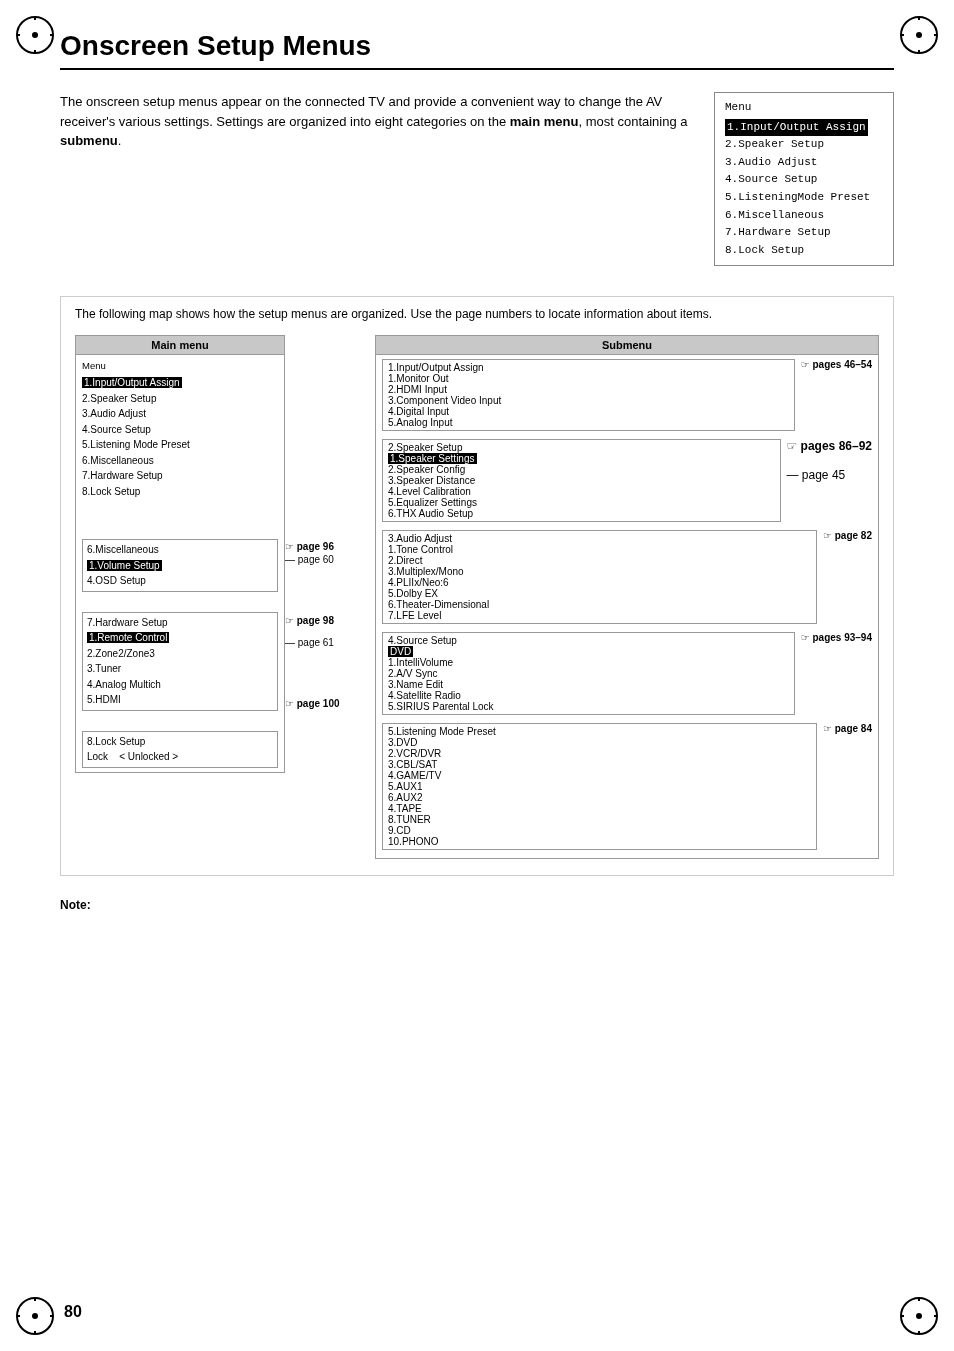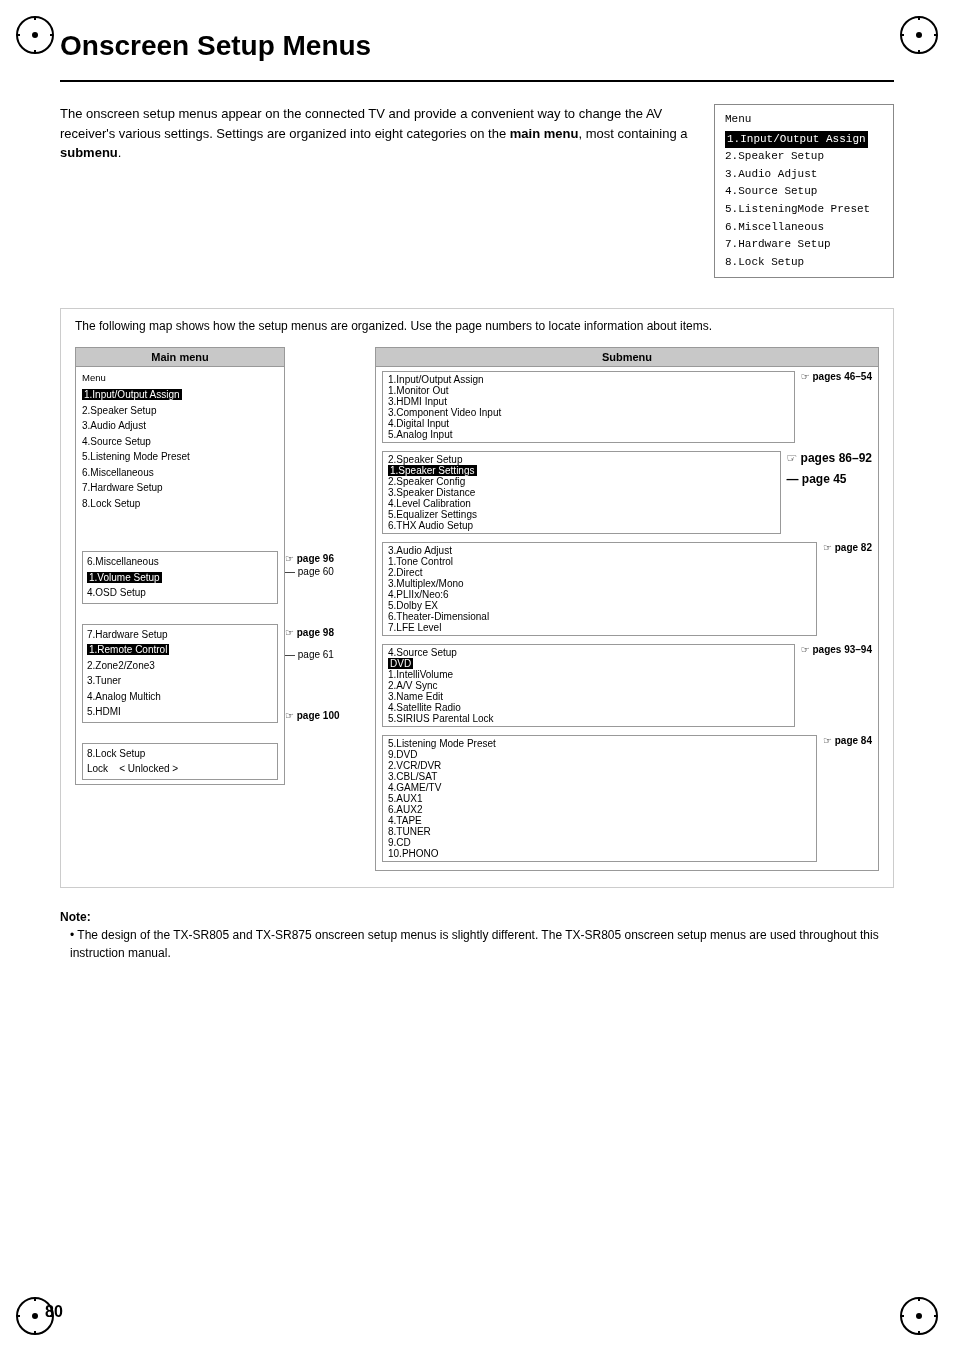--- a/index.html
+++ b/index.html
@@ -27,21 +27,21 @@
     .corner-decoration svg {
       width: 100%;
       height: 100%;
     }
 
     h1 {
       font-size: 28px;
       font-weight: bold;
       margin-bottom: 22px;
       border-bottom: 2px solid #000;
-      padding-bottom: 18px;
+      padding-bottom: 6px;
     }
 
     .intro-section {
       display: flex;
       margin-top: 12px;
       margin-bottom: 30px;
     }
 
     .intro-text {
       flex: 1;
@@ -152,21 +152,21 @@
     }
 
     .note-section ul li::before {
       content: "• ";
     }
 
     
     .page-number {
       position: absolute;
       bottom: 30px;
-      left: 45px;
+      left: 64px;
       font-size: 16px;
       font-weight: bold;
     }
   </style>
 </head>
 <body>
 
 <div class="corner-decoration corner-tl">
   <svg viewBox="0 0 50 50">
       <circle cx="25" cy="25" r="18" fill="none" stroke="#000" stroke-width="2"></circle>
@@ -280,41 +280,41 @@
     </div>
 
     <div style="flex:1;">
       <div class="col-sub-header">Submenu</div>
       <div style="border:1px solid #999; border-top:none; padding:4px 6px; background:#fff;">
 
         <div style="display:flex; align-items:flex-start; margin-bottom:8px;">
           <div style="flex:1; border:1px solid #999; padding:2px 5px; font-size:10px;">
             <div>1.Input/Output Assign</div>
             <div>1.Monitor Out</div>
-            <div>3.HDMI Input</div>
+            <div>2.HDMI Input</div>
             <div>3.Component Video Input</div>
             <div>4.Digital Input</div>
             <div>5.Analog Input</div>
           </div>
           <div style="padding-left:6px; font-size:10px; white-space:nowrap;">☞ <strong>pages 46–54</strong></div>
         </div>
 
         <div style="display:flex; align-items:flex-start; margin-bottom:8px;">
           <div style="flex:1; border:1px solid #999; padding:2px 5px; font-size:10px;">
             <div>2.Speaker Setup</div>
             <div><span class="mm-highlight">1.Speaker Settings</span></div>
             <div>2.Speaker Config</div>
             <div>3.Speaker Distance</div>
             <div>4.Level Calibration</div>
             <div>5.Equalizer Settings</div>
             <div>6.THX Audio Setup</div>
           </div>
           <div style="padding-left:6px; font-size:12px;">
             <div style="white-space:nowrap;">☞ <strong>pages 86–92</strong></div>
-            <div style="white-space:nowrap; margin-top:7px;font-weight:bold;">— page 45</div>
+            <div style="white-space:nowrap; margin-top:15px;">— page 45</div>
           </div>
         </div>
 
         <div style="display:flex; align-items:flex-start; margin-bottom:8px;">
           <div style="flex:1; border:1px solid #999; padding:2px 5px; font-size:10px;">
             <div>3.Audio Adjust</div>
             <div>1.Tone Control</div>
             <div>2.Direct</div>
             <div>3.Multiplex/Mono</div>
             <div>4.PLIIx/Neo:6</div>
@@ -334,21 +334,21 @@
             <div>3.Name Edit</div>
             <div>4.Satellite Radio</div>
             <div>5.SIRIUS Parental Lock</div>
           </div>
           <div style="padding-left:6px; font-size:10px; white-space:nowrap;">☞ <strong>pages 93–94</strong></div>
         </div>
 
         <div style="display:flex; align-items:flex-start; margin-bottom:4px;">
           <div style="flex:1; border:1px solid #999; padding:2px 5px; font-size:10px;">
             <div>5.Listening Mode Preset</div>
-            <div>9.DVD</div>
+            <div>3.DVD</div>
             <div>2.VCR/DVR</div>
             <div>3.CBL/SAT</div>
             <div>4.GAME/TV</div>
             <div>5.AUX1</div>
             <div>6.AUX2</div>
             <div>4.TAPE</div>
             <div>8.TUNER</div>
             <div>9.CD</div>
             <div>10.PHONO</div>
           </div>
@@ -356,18 +356,15 @@
         </div>
 
       </div>
     </div>
 
   </div>
 </div>
 
 <div class="note-section">
   <p class="note-title">Note:</p>
-  <ul>
-    <li>The design of the TX-SR805 and TX-SR875 onscreen setup menus is slightly different. The TX-SR805 onscreen setup menus are used throughout this instruction manual.</li>
-  </ul>
 </div>
 
 <div class="page-number">80</div>
 
 </body></html>

